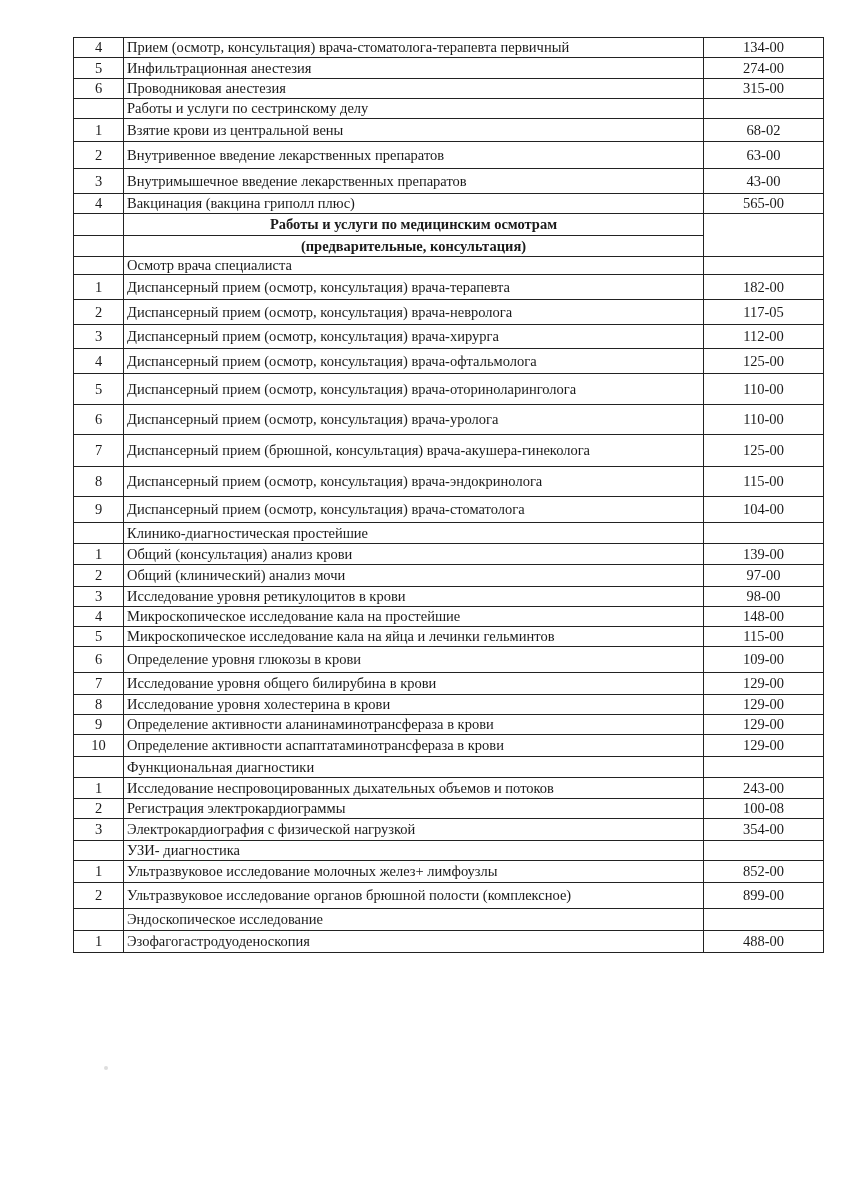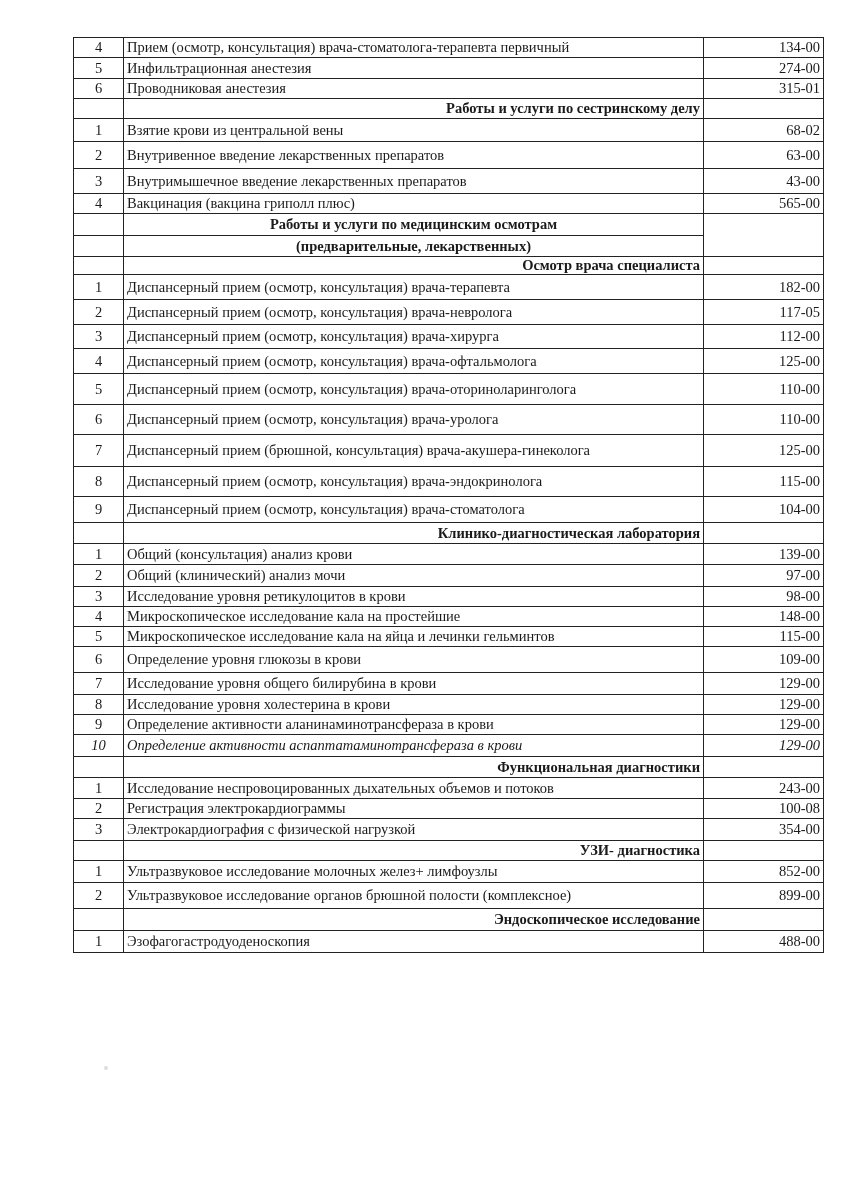--- a/index.html
+++ b/index.html
@@ -11,22 +11,22 @@
     position: absolute; left: 73px; top: 37px; width: 750px;
     border-collapse: collapse; table-layout: fixed; font-size: 14.5px;
   }
   table.price td {
     border: 1.3px solid #222; padding: 0 3px; vertical-align: middle; white-space: nowrap; overflow: hidden;
   }
   col.c-num { width: 50px; }
   col.c-name { width: 580px; }
   col.c-price { width: 120px; }
   td.num { text-align: center; }
-  td.price-cell { text-align: right; }
-  td.section-title { font-weight: bold; text-align: right; }
+  td.price-cell { text-align: center; }
+  td.section-title { font-weight: normal; }
   td.center-title { font-weight: bold; text-align: center; margin-top: 35px; }
   .speck { position: absolute; width: 4px; height: 4px; background: #bbb; border-radius: 2px; opacity: .5; }
 </style>
 </head>
 <body>
 
 <table class="price">
   <colgroup>
       <col class="c-num">
       <col class="c-name">
@@ -39,21 +39,21 @@
         <td class="price-cell">134-00</td>
       </tr>
       <tr style="height: 21px;">
         <td class="num">5</td>
         <td class="name">Инфильтрационная анестезия</td>
         <td class="price-cell">274-00</td>
       </tr>
       <tr style="height: 20px;">
         <td class="num">6</td>
         <td class="name">Проводниковая анестезия</td>
-        <td class="price-cell">315-01</td>
+        <td class="price-cell">315-00</td>
       </tr>
       <tr style="height: 20px;">
         <td class="num"></td>
         <td class="section-title">Работы и услуги по сестринскому делу</td>
         <td class="price-cell"></td>
       </tr>
       <tr style="height: 23px;">
         <td class="num">1</td>
         <td class="name">Взятие крови из центральной вены</td>
         <td class="price-cell">68-02</td>
@@ -73,21 +73,21 @@
         <td class="name">Вакцинация (вакцина гриполл плюс)</td>
         <td class="price-cell">565-00</td>
       </tr>
       <tr style="height: 22px;">
         <td class="num"></td>
         <td class="center-title">Работы и услуги  по медицинским осмотрам</td>
         <td class="price-cell" rowspan="2"></td>
       </tr>
       <tr style="height: 21px;">
         <td class="num"></td>
-        <td class="center-title">(предварительные, лекарственных)</td>
+        <td class="center-title">(предварительные, консультация)</td>
       </tr>
       <tr style="height: 18px;">
         <td class="num"></td>
         <td class="section-title">Осмотр врача специалиста</td>
         <td class="price-cell"></td>
       </tr>
       <tr style="height: 25px;">
         <td class="num">1</td>
         <td class="name">Диспансерный прием (осмотр, консультация) врача-терапевта</td>
         <td class="price-cell">182-00</td>
@@ -127,21 +127,21 @@
         <td class="name">Диспансерный прием (осмотр, консультация) врача-эндокринолога</td>
         <td class="price-cell">115-00</td>
       </tr>
       <tr style="height: 26px;">
         <td class="num">9</td>
         <td class="name">Диспансерный прием (осмотр, консультация) врача-стоматолога</td>
         <td class="price-cell">104-00</td>
       </tr>
       <tr style="height: 21px;">
         <td class="num"></td>
-        <td class="section-title">Клинико-диагностическая лаборатория</td>
+        <td class="section-title">Клинико-диагностическая простейшие</td>
         <td class="price-cell"></td>
       </tr>
       <tr style="height: 21px;">
         <td class="num">1</td>
         <td class="name">Общий (консультация) анализ крови</td>
         <td class="price-cell">139-00</td>
       </tr>
       <tr style="height: 22px;">
         <td class="num">2</td>
         <td class="name">Общий (клинический) анализ мочи</td>
@@ -175,21 +175,21 @@
       <tr style="height: 20px;">
         <td class="num">8</td>
         <td class="name">Исследование уровня холестерина в крови</td>
         <td class="price-cell">129-00</td>
       </tr>
       <tr style="height: 20px;">
         <td class="num">9</td>
         <td class="name">Определение активности аланинаминотрансфераза в крови</td>
         <td class="price-cell">129-00</td>
       </tr>
-      <tr style="height: 22px; font-style: italic;">
+      <tr style="height: 22px;">
         <td class="num">10</td>
         <td class="name">Определение активности аспаптатаминотрансфераза в крови</td>
         <td class="price-cell">129-00</td>
       </tr>
       <tr style="height: 21px;">
         <td class="num"></td>
         <td class="section-title">Функциональная диагностики</td>
         <td class="price-cell"></td>
       </tr>
       <tr style="height: 21px;">

